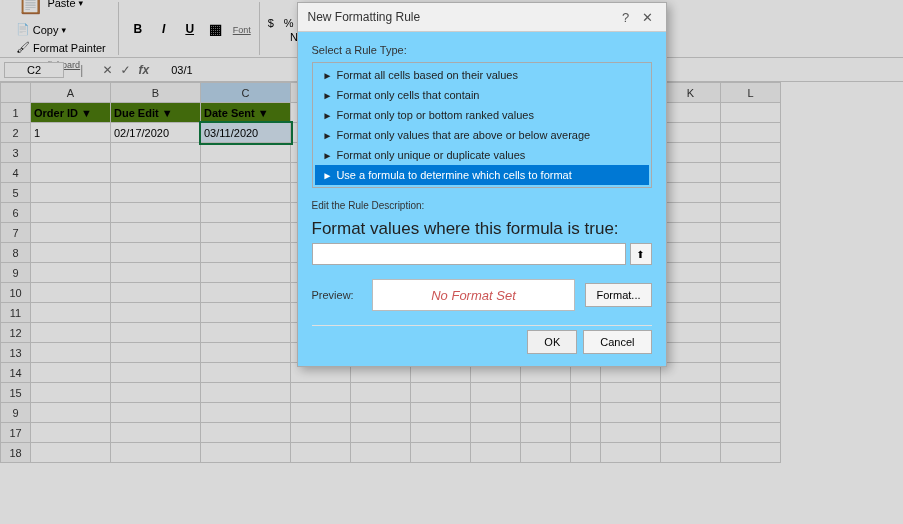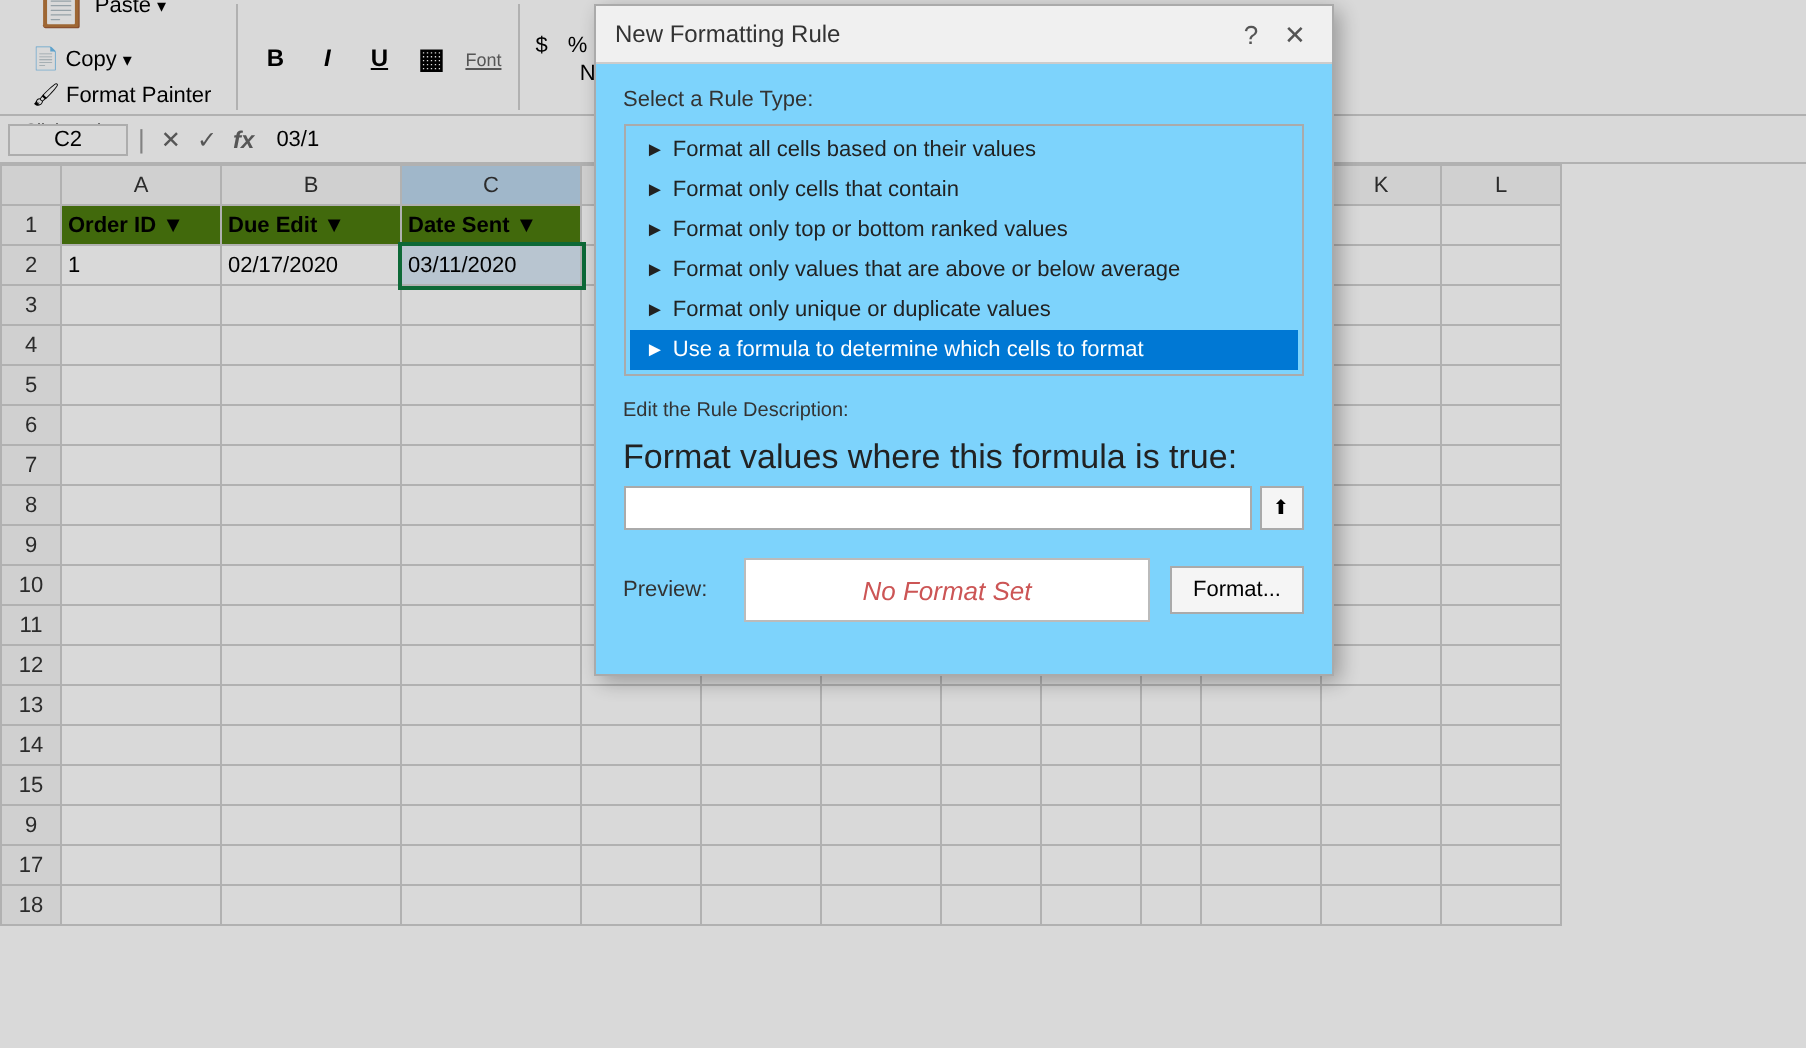--- a/index.html
+++ b/index.html
@@ -20,21 +20,21 @@
       align-items: flex-start;
       padding: 2px 8px;
       border-right: 1px solid #d0d0d0;
       height: 100%;
       justify-content: center;
       gap: 2px;
     }
     .toolbar-section .section-label {
       font-size: 9px;
       color: #666;
-      text-align: left;
+      text-align: center;
       width: 100%;
       margin-top: 2px;
       text-decoration: underline;
     }
     .toolbar-btn {
       display: flex;
       align-items: center;
       gap: 3px;
       padding: 2px 4px;
       cursor: pointer;
@@ -69,21 +69,21 @@
     }
 
     
     .formula-bar {
       background: #fff;
       border-bottom: 1px solid #d0d0d0;
       display: flex;
       align-items: center;
       height: 24px;
       padding: 0 4px;
-      gap: 5px;
+      gap: 16px;
     }
     .cell-ref-box {
       width: 60px;
       border: 1px solid #ccc;
       padding: 1px 3px;
       font-size: 11px;
       text-align: center;
     }
     .formula-divider { color: #999; font-size: 13px; }
     .formula-icons { display: flex; gap: 2px; }
@@ -735,15 +735,19 @@
       </div>
 
       <div class="preview-row">
         <span class="preview-label">Preview:</span>
         <div class="preview-box">
           <span>No Format Set</span>
         </div>
         <button class="format-btn">Format...</button>
       </div>
 
+      <div class="modal-footer">
+        <button class="modal-footer-btn primary">OK</button>
+        <button class="modal-footer-btn">Cancel</button>
+      </div>
     </div>
   </div>
 </div>
 
 </body></html>

